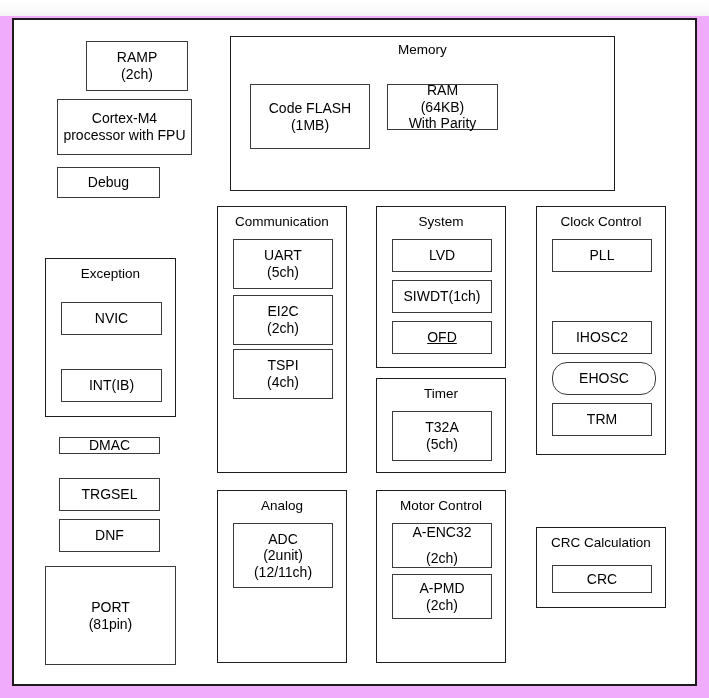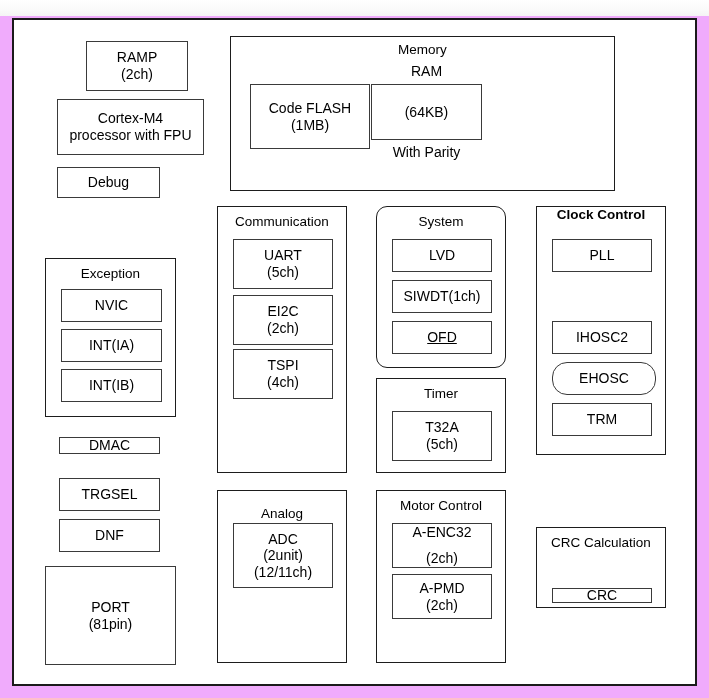--- a/index.html
+++ b/index.html
@@ -65,49 +65,46 @@
 
   <div class="topband"></div>
 
   <div class="box outer-chip" style="left:12px; top:18px; width:685px; height:668px;"></div>
 
   <div class="box standalone" style="left:86px; top:41px; width:102px; height:50px;">
     <span class="ln">RAMP</span>
     <span class="ln">(2ch)</span>
   </div>
 
-  <div class="box standalone" style="left:57px; top:99px; width:147px; height:56px;">
+  <div class="box standalone" style="left:57px; top:99px; width:135px; height:56px;">
     <span class="ln">Cortex-M4</span>
     <span class="ln">processor with FPU</span>
   </div>
 
   <div class="box standalone" style="left:57px; top:167px; width:103px; height:31px;">
     <span class="ln">Debug</span>
   </div>
 
   <div class="box group" style="left:230px; top:36px; width:385px; height:155px;">
     <div class="group-title" style="margin-top:5px;">Memory</div>
     <div class="box leaf" style="left:19px; top:47px; width:120px; height:65px;">
       <span class="ln">Code FLASH</span>
       <span class="ln">(1MB)</span>
     </div>
-    <div class="box leaf" style="left:140px; top:47px; width:111px; height:56px;gap:24px;">
+    <div class="box leaf" style="left:156px; top:47px; width:111px; height:46px;">
       <span class="ln">RAM</span>
       <span class="ln">(64KB)</span>
       <span class="ln">With Parity</span>
     </div>
   </div>
 
   <div class="box group" style="left:45px; top:258px; width:131px; height:159px;">
     <div class="group-title" style="margin-top:7px;">Exception</div>
-    <div class="box leaf" style="left:15px; top:30px; width:101px; height:33px;">
+    <div class="box leaf" style="left:15px; top:43px; width:101px; height:33px;">
       <span class="ln">NVIC</span>
-    </div>
-    <div class="box leaf" style="left:15px; top:70px; width:101px; height:33px;">
-      <span class="ln">INT(IA)</span>
     </div>
     <div class="box leaf" style="left:15px; top:110px; width:101px; height:33px;">
       <span class="ln">INT(IB)</span>
     </div>
   </div>
 
   <div class="box standalone" style="left:59px; top:437px; width:101px; height:17px;text-align:right;">
     <span class="ln">DMAC</span>
   </div>
   <div class="box standalone" style="left:59px; top:478px; width:101px; height:33px;">
@@ -132,29 +129,29 @@
       <span class="ln">EI2C</span>
       <span class="ln">(2ch)</span>
     </div>
     <div class="box leaf" style="left:15px; top:142px; width:100px; height:50px;">
       <span class="ln">TSPI</span>
       <span class="ln">(4ch)</span>
     </div>
   </div>
 
   <div class="box group" style="left:217px; top:490px; width:130px; height:173px;">
-    <div class="group-title" style="margin-top:15px;">Analog</div>
+    <div class="group-title" style="margin-top:7px;">Analog</div>
     <div class="box leaf" style="left:15px; top:32px; width:100px; height:65px;">
       <span class="ln">ADC</span>
       <span class="ln">(2unit)</span>
       <span class="ln">(12/11ch)</span>
     </div>
   </div>
 
-  <div class="box group" style="left:376px; top:206px; width:130px; height:162px;border-radius:11px;">
+  <div class="box group" style="left:376px; top:206px; width:130px; height:162px;">
     <div class="group-title" style="margin-top:7px;">System</div>
     <div class="box leaf" style="left:15px; top:32px; width:100px; height:33px;">
       <span class="ln">LVD</span>
     </div>
     <div class="box leaf" style="left:15px; top:73px; width:100px; height:33px;">
       <span class="ln">SIWDT(1ch)</span>
     </div>
     <div class="box leaf" style="left:15px; top:114px; width:100px; height:33px;text-decoration:underline;">
       <span class="ln">OFD</span>
     </div>
@@ -174,35 +171,35 @@
       <span class="ln">A-ENC32</span>
       <span class="ln">(2ch)</span>
     </div>
     <div class="box leaf" style="left:15px; top:83px; width:100px; height:45px;">
       <span class="ln">A-PMD</span>
       <span class="ln">(2ch)</span>
     </div>
   </div>
 
   <div class="box group" style="left:536px; top:206px; width:130px; height:249px;">
-    <div class="group-title" style="font-weight:bold;">Clock Control</div>
+    <div class="group-title" style="margin-top:7px;">Clock Control</div>
     <div class="box leaf" style="left:15px; top:32px; width:100px; height:33px;">
       <span class="ln">PLL</span>
     </div>
     <div class="box leaf" style="left:15px; top:114px; width:100px; height:33px;">
       <span class="ln">IHOSC2</span>
     </div>
     <div class="box leaf" style="left:15px; top:155px; width:104px; height:33px;border-radius:15px;">
       <span class="ln">EHOSC</span>
     </div>
     <div class="box leaf" style="left:15px; top:196px; width:100px; height:33px;">
       <span class="ln">TRM</span>
     </div>
   </div>
 
   <div class="box group" style="left:536px; top:527px; width:130px; height:81px;">
     <div class="group-title" style="margin-top:7px;">CRC Calculation</div>
-    <div class="box leaf" style="left:15px; top:37px; width:100px; height:15px;margin-top:23px;">
+    <div class="box leaf" style="left:15px; top:37px; width:100px; height:28px;">
       <span class="ln">CRC</span>
     </div>
   </div>
 
 </div>
 
 </body></html>

